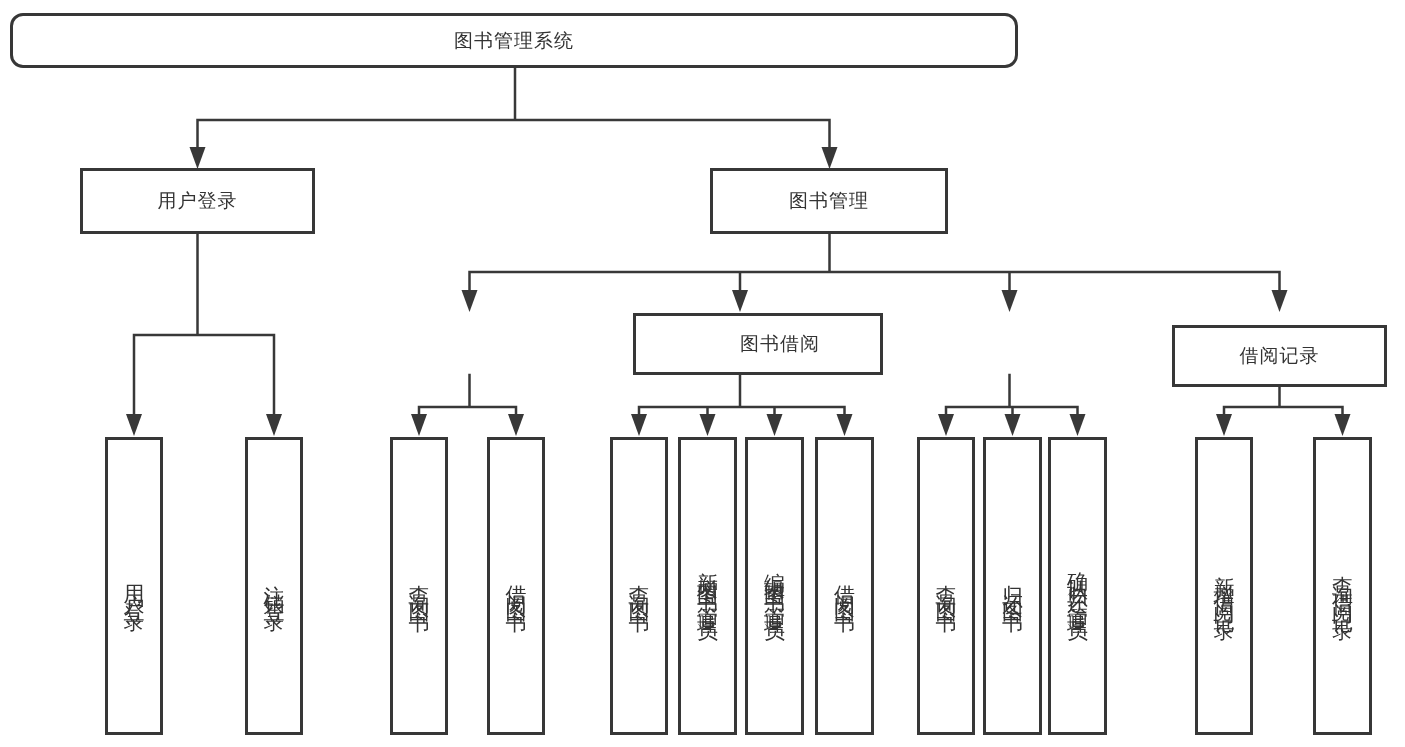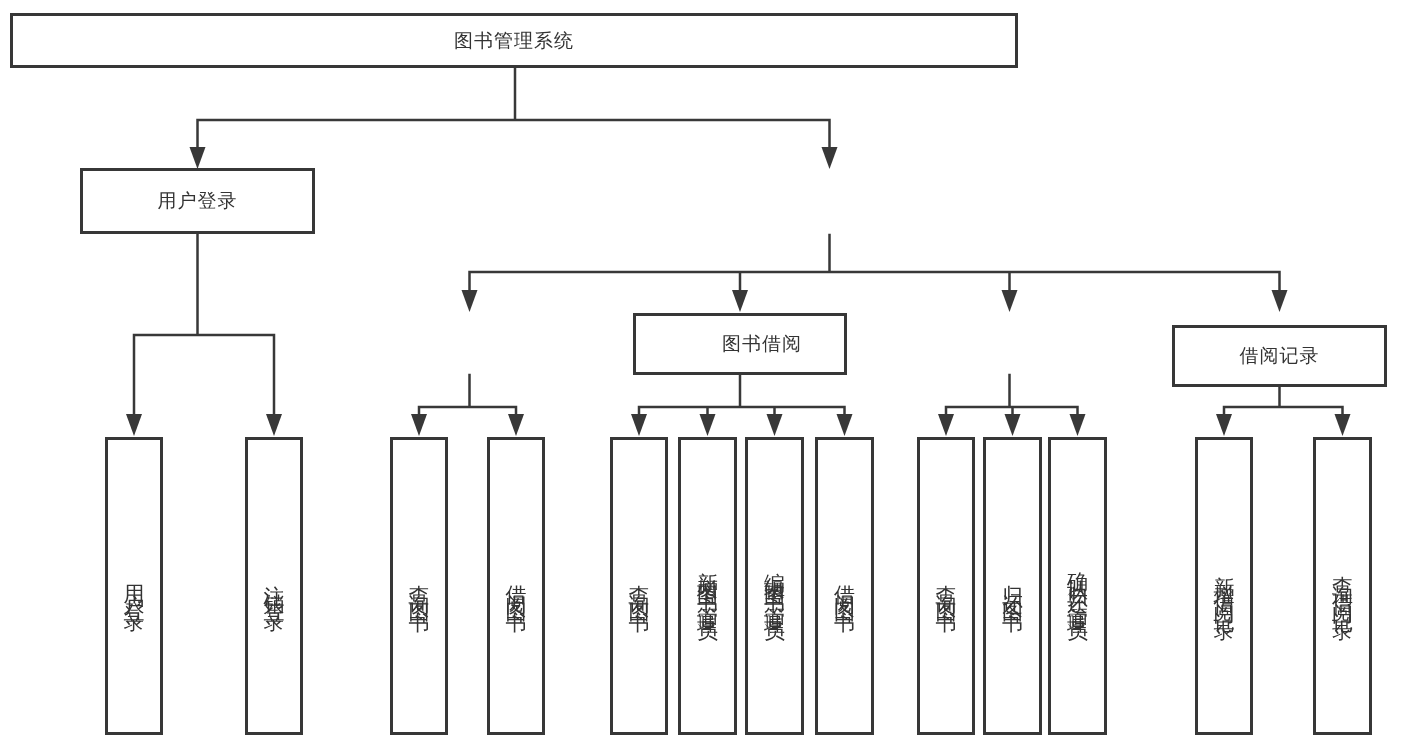--- a/index.html
+++ b/index.html
@@ -30,25 +30,25 @@
     writing-mode:vertical-rl;
     text-orientation:mixed;
     font-size:21px;
     letter-spacing:9px;
     top:437px;
     height:298px;
   }
   .v-node.long { letter-spacing:7px; }
 
   
-  .p-root   { left:10px;   top:13px;  width:1008px; height:55px; }
+  .p-root   { left:10px;   top:13px;  width:1008px; height:55px;border-radius:13px; }
   .p-login  { left:80px;   top:168px; width:235px;  height:66px; }
   .p-mgmt   { left:710px;  top:168px; width:238px;  height:66px; }
   .p-newbook{ left:362px;  top:313px; width:215px;  height:62px; }
-  .p-borrow { left:633px;  top:313px; width:214px;  height:62px;padding-left:44px; }
+  .p-borrow { left:633px;  top:313px; width:250px;  height:62px;padding-left:44px; }
   .p-current{ left:902px;  top:313px; width:215px;  height:62px; }
   .p-records{ left:1172px; top:313px; width:215px;  height:62px;margin-top:12px; }
 
   
   .p-l1  { left:105px;  width:58px; }
   .p-l2  { left:245px;  width:58px; }
   .p-l3  { left:390px;  width:58px; }
   .p-l4  { left:487px;  width:58px; }
   .p-l5  { left:610px;  width:58px; }
   .p-l6  { left:678px;  width:59px; }
@@ -119,20 +119,21 @@
       <polygon points="1004.5,414 1020.5,414 1012.5,436"></polygon>
       <polygon points="1069.5,414 1085.5,414 1077.5,436"></polygon>
       <polygon points="1216,414 1232,414 1224,436"></polygon>
       <polygon points="1334.5,414 1350.5,414 1342.5,436"></polygon>
     </g>
   </svg>
 
   <div class="node h-node p-root">图书管理系统</div>
 
   <div class="node h-node p-login">用户登录</div>
+  <div class="node h-node p-mgmt">图书管理</div>
 
   <div class="node h-node p-borrow">图书借阅</div>
   <div class="node h-node p-records">借阅记录</div>
 
   <div class="node v-node p-l1">用户登录</div>
   <div class="node v-node p-l2">注销登录</div>
 
   <div class="node v-node p-l3">查询图书</div>
   <div class="node v-node p-l4">借阅图书</div>
 

